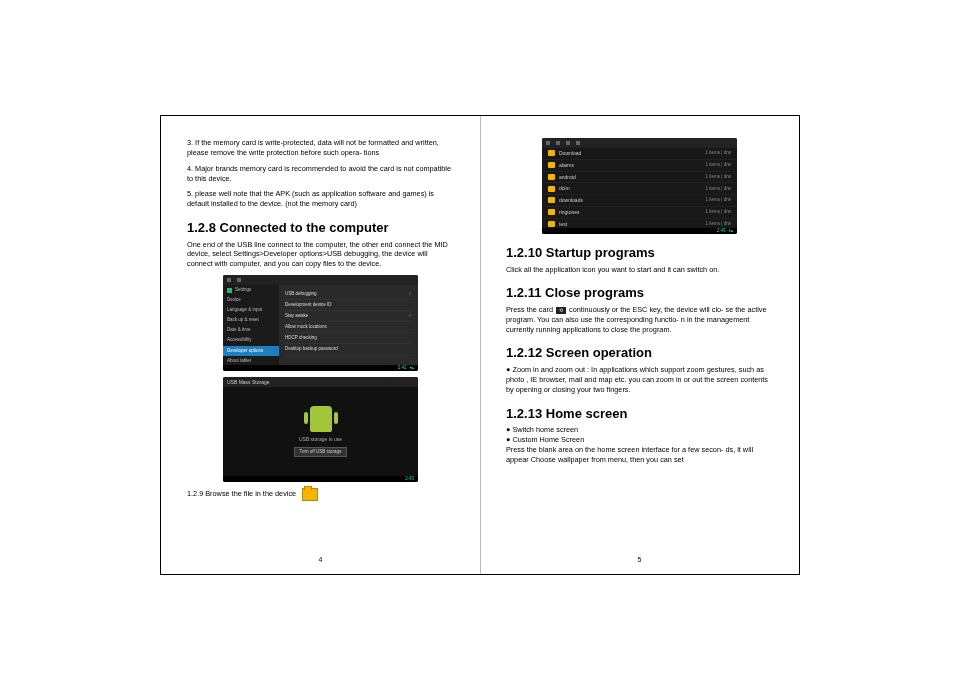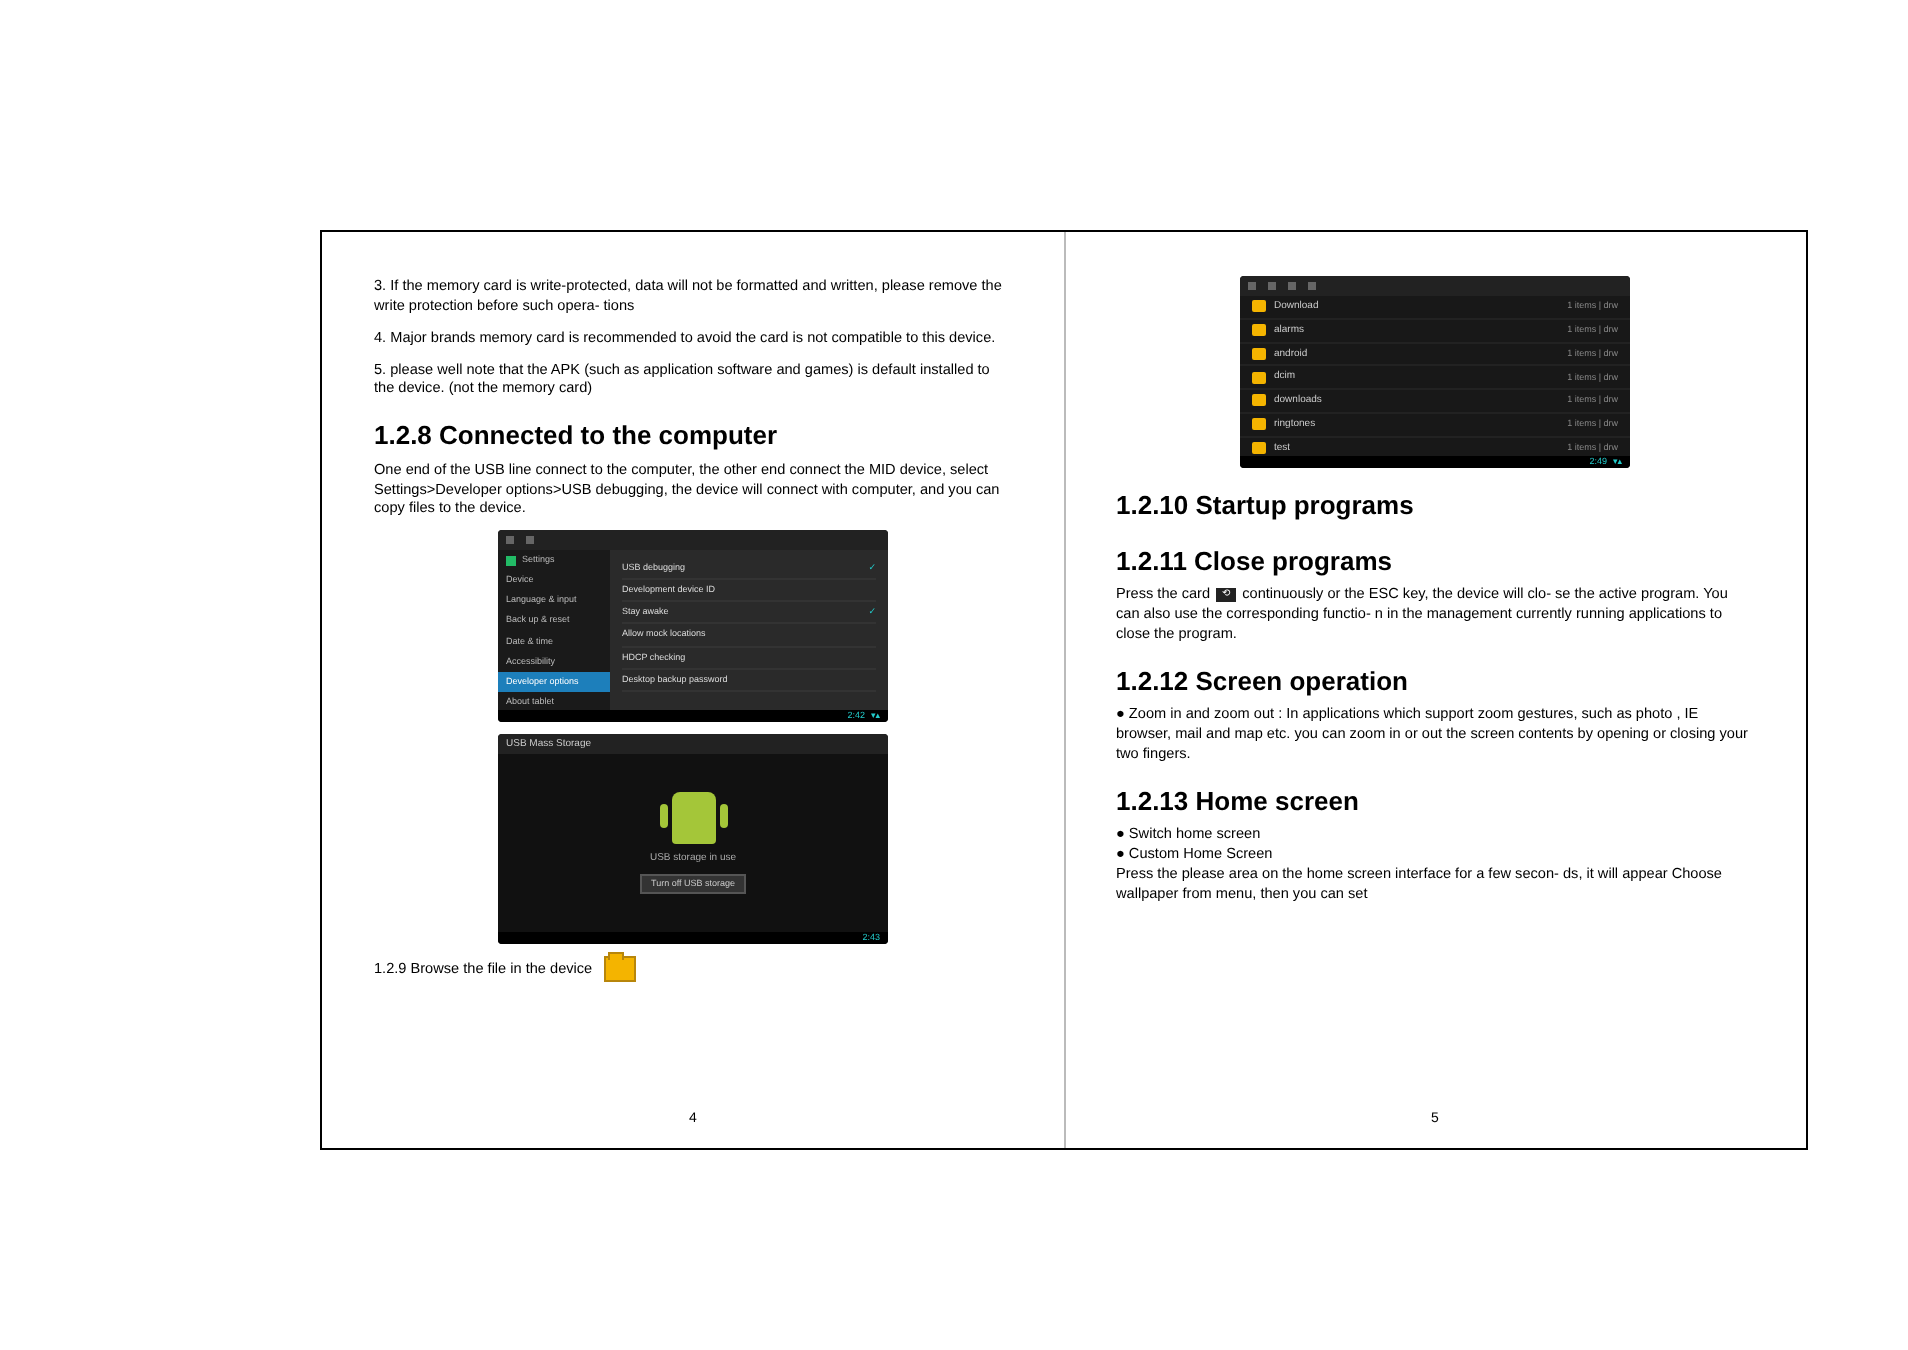--- a/index.html
+++ b/index.html
@@ -8,21 +8,21 @@
     background: #fff;
     font-family: Arial, Helvetica, sans-serif;
     width: 954px;
     height: 675px;
     overflow: hidden;
   }
   .spread {
     position: absolute;
     left: 160px;
     top: 115px;
-    width: 744px;
+    width: 640px;
     height: 460px;
     border: 1px solid #000;
     box-sizing: border-box;
     display: flex;
   }
   .page {
     width: 50%;
     height: 100%;
     box-sizing: border-box;
     padding: 22px 26px 18px 26px;
@@ -328,31 +328,32 @@
             <span class="fb-right">53 kb | -rw</span>
           </div>
       </div>
       <div class="ss-bottom">
           <span>2:49</span>
           <span>▾▴</span>
         </div>
     </div>
 
     <div class="heading">1.2.10 Startup programs</div>
+    <div class="para">Click all the application icon you want to start and it can switch on.</div>
 
     <div class="heading">1.2.11 Close programs</div>
     <div class="para">
       <span>Press the card</span>
       <span class="close-icon">⟲</span>
       <span>continuously or the ESC key, the device will clo- se the active program. You can also use the corresponding functio- n in the management currently running applications to close the program.</span>
     </div>
 
     <div class="heading">1.2.12 Screen operation</div>
     <div class="para bullet-line">●  Zoom in and zoom out : In applications which support zoom gestures, such as photo , IE browser, mail and map etc. you can zoom in or out the screen contents by opening or closing your two fingers.</div>
 
     <div class="heading">1.2.13 Home screen</div>
     <div class="bullet-line">●  Switch home screen</div>
     <div class="bullet-line">●  Custom Home Screen</div>
-    <div class="para">Press the please area on the home screen interface for a few secon- ds, it will appear Choose wallpaper from menu, then you can set</div>
+    <div class="para">Press the blank area on the home screen interface for a few secon- ds, it will appear Choose wallpaper from menu, then you can set</div>
 
     <div class="page-num">5</div>
   </div>
 </div>
 
 </body></html>

